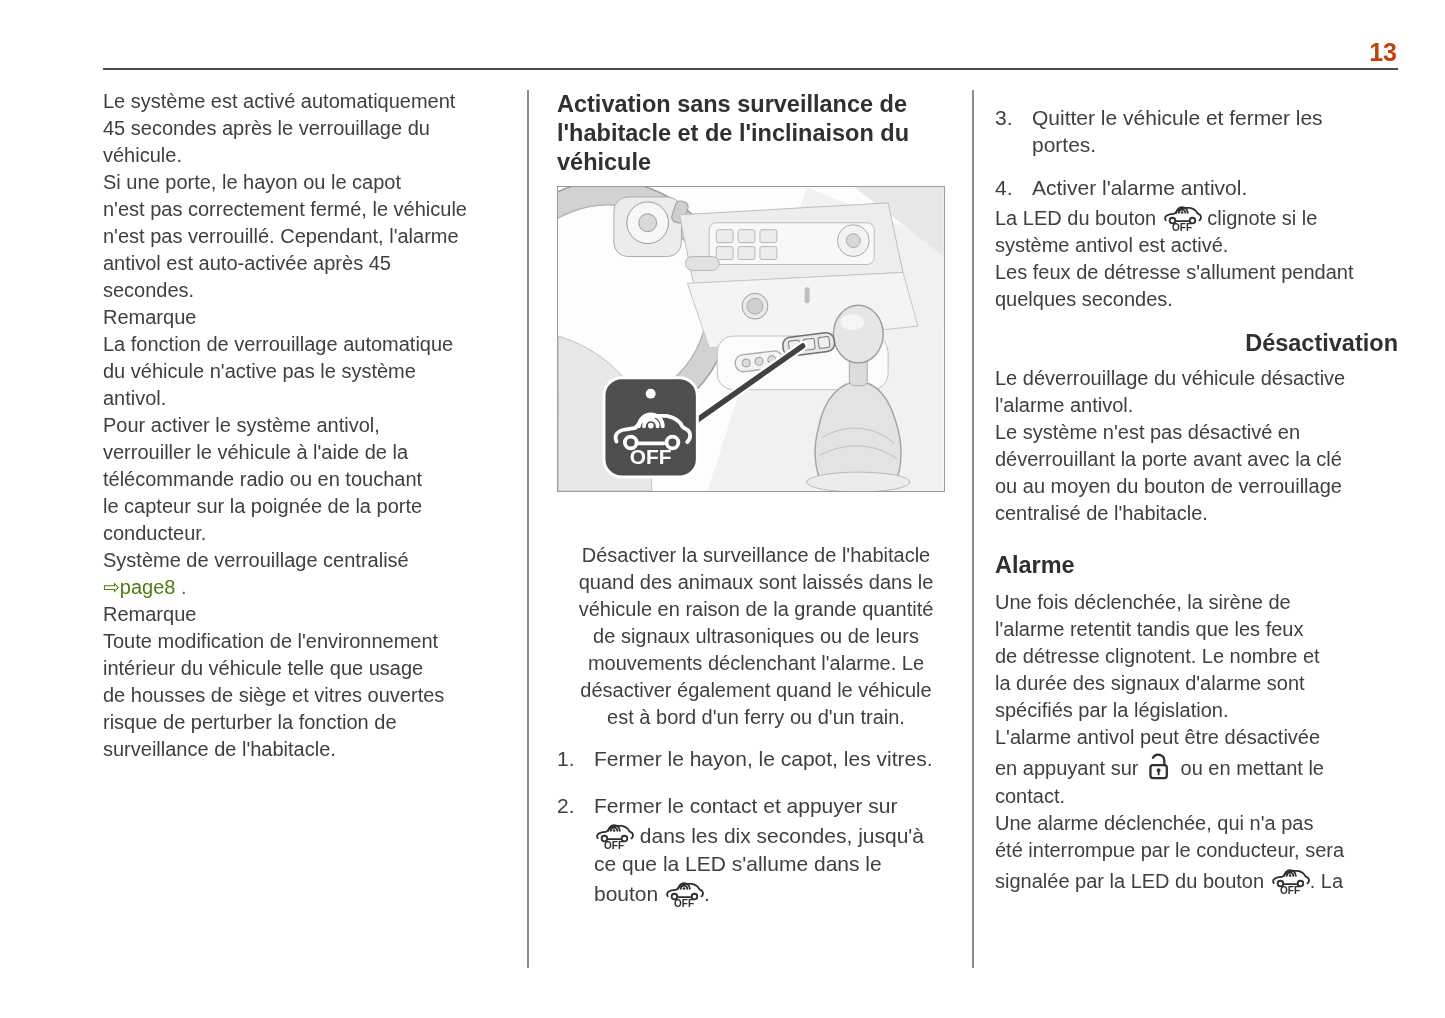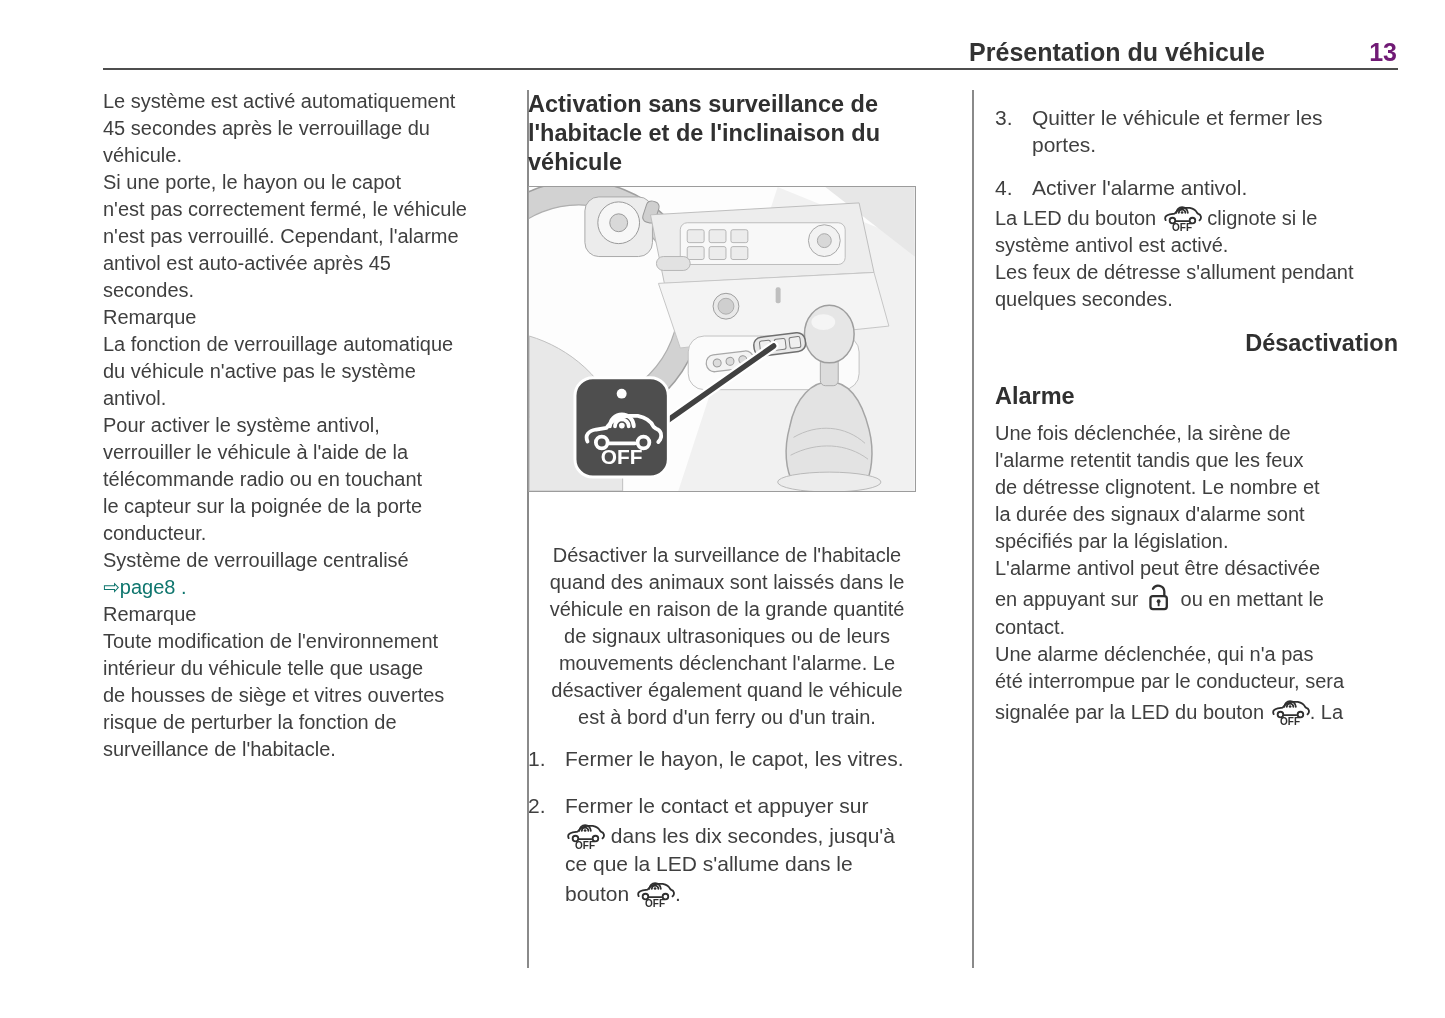--- a/index.html
+++ b/index.html
@@ -7,34 +7,34 @@
     position:relative; width:1445px; height:1018px; background:#ffffff;
     font-family:"Liberation Sans","DejaVu Sans",sans-serif; color:#3f3f3f;
     overflow:hidden;
   }
   .header-title {
     position:absolute; top:38px; right:180px;
     font-size:25px; font-weight:700; color:#333;
   }
   .page-number {
     position:absolute; top:38px; right:48px;
-    font-size:25px; font-weight:700; color:#701a75;
+    font-size:25px; font-weight:700; color:#c2410c;
   }
   .rule {
     position:absolute; left:103px; top:68px; width:1295px; height:2px;
     background:#4d4d4d;
   }
   .divider {
     position:absolute; top:90px; height:878px; width:2px; background:#8a8a8a;
   }
   .divider-1 { left:527px; }
   .divider-2 { left:972px; }
   .col { position:absolute; top:88px; }
   .col1 { left:103px; width:400px; }
-  .col2 { left:528px; width:398px; }
+  .col2 { left:557px; width:398px; }
   .col3 { left:995px; width:403px; }
   .body { font-size:20px; line-height:27px; margin:0; color:#3f3f3f; }
   .pre { white-space:pre-line; }
   .h2 {
     font-size:23.5px; line-height:29px; font-weight:700; color:#303030;
     margin:0;
   }
   .col2 .h2 { margin-top:2px; }
   .mid-heading { margin-bottom:9px; }
   .figure {
@@ -45,21 +45,21 @@
   .list-item { display:flex; margin-top:14px; }
   .list-item .num { flex:none; width:37px; font-size:21px; line-height:27px; }
   .list-item .li-text { font-size:21px; line-height:27px; white-space:pre-line; }
   .col3 .item-first { margin-top:5px; }
   .col3 .list-item { margin-top:16px; }
   .h-indication { margin-top:21px; margin-bottom:10px; }
   .h-desactivation { margin-top:16px; margin-bottom:7px;text-align:right; }
   .h-alarme { margin-top:24px; margin-bottom:9px; }
   .icon-car { width:40px; height:31px; vertical-align:-7px; color:#2f2f2f; }
   .icon-unlock { width:25px; height:32px; vertical-align:-8px; margin:0 3px; color:#2f2f2f; }
-  .ref-link { color:#0f766e; }
+  .ref-link { color:#4d7c0f; }
   .note { margin:0; }
   .defs-holder { position:absolute; width:0; height:0; overflow:hidden; }
 </style>
 </head>
 <body>
 
 <svg class="defs-holder" aria-hidden="true">
   <defs>
     <symbol id="car-alarm-off" viewBox="0 0 44 34">
       <g fill="none" stroke="currentColor" stroke-width="2" stroke-linecap="round" stroke-linejoin="round">
@@ -79,21 +79,20 @@
         <path d="M18 14 V9.2 A6.3 6.3 0 0 0 6.2 6.4"></path>
       </g>
       <circle cx="12.1" cy="19.3" r="2" fill="currentColor"></circle>
       <rect x="11.1" y="20.2" width="2" height="4.4" rx="0.9" fill="currentColor"></rect>
     </symbol>
   </defs>
 </svg>
 
 <div class="page">
 
-  <div class="header-title">Présentation du véhicule</div>
   <div class="page-number">13</div>
   <div class="rule"></div>
   <div class="divider divider-1"></div>
   <div class="divider divider-2"></div>
 
   <section class="col col1">
     <p class="body pre">Le système est activé automatiquement
 45 secondes après le verrouillage du
 véhicule.</p>
     <p class="body pre">Si une porte, le hayon ou le capot
@@ -242,20 +241,26 @@
     </div>
 
     <p class="body pre"><span>La LED du bouton </span><svg class="icon-car">
           <use href="#car-alarm-off"></use>
         </svg><span> clignote si le
 système antivol est activé.
 Les feux de détresse s'allument pendant
 quelques secondes.</span></p>
 
     <h2 class="h2 h-desactivation">Désactivation</h2>
+    <p class="body pre">Le déverrouillage du véhicule désactive
+l'alarme antivol.
+Le système n'est pas désactivé en
+déverrouillant la porte avant avec la clé
+ou au moyen du bouton de verrouillage
+centralisé de l'habitacle.</p>
 
     <h2 class="h2 h-alarme">Alarme</h2>
     <p class="body pre"><span>Une fois déclenchée, la sirène de
 l'alarme retentit tandis que les feux
 de détresse clignotent. Le nombre et
 la durée des signaux d'alarme sont
 spécifiés par la législation.
 L'alarme antivol peut être désactivée
 en appuyant sur </span><svg class="icon-unlock">
           <use href="#unlock-glyph"></use>

